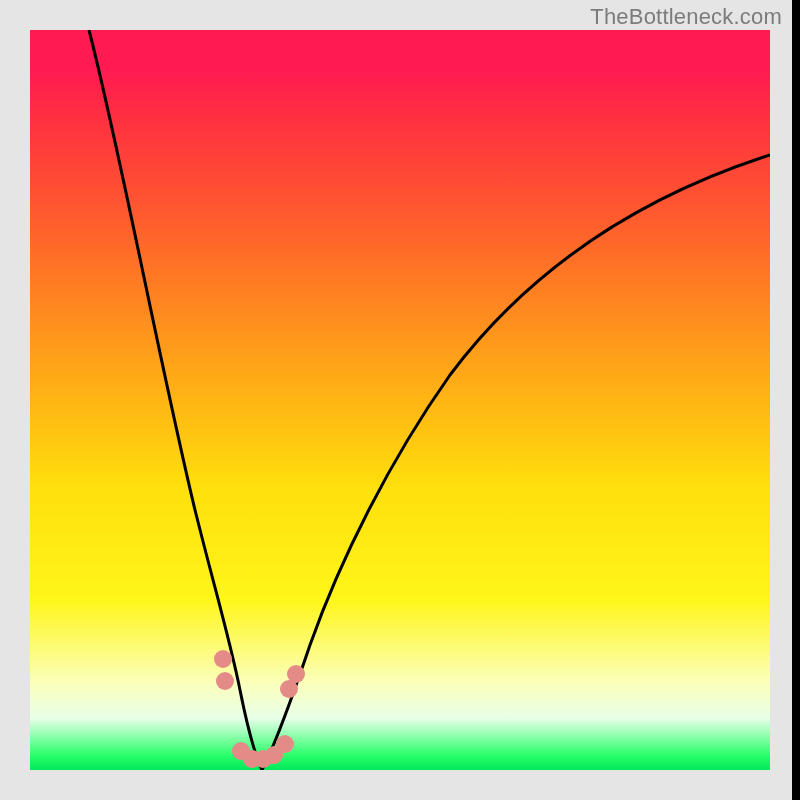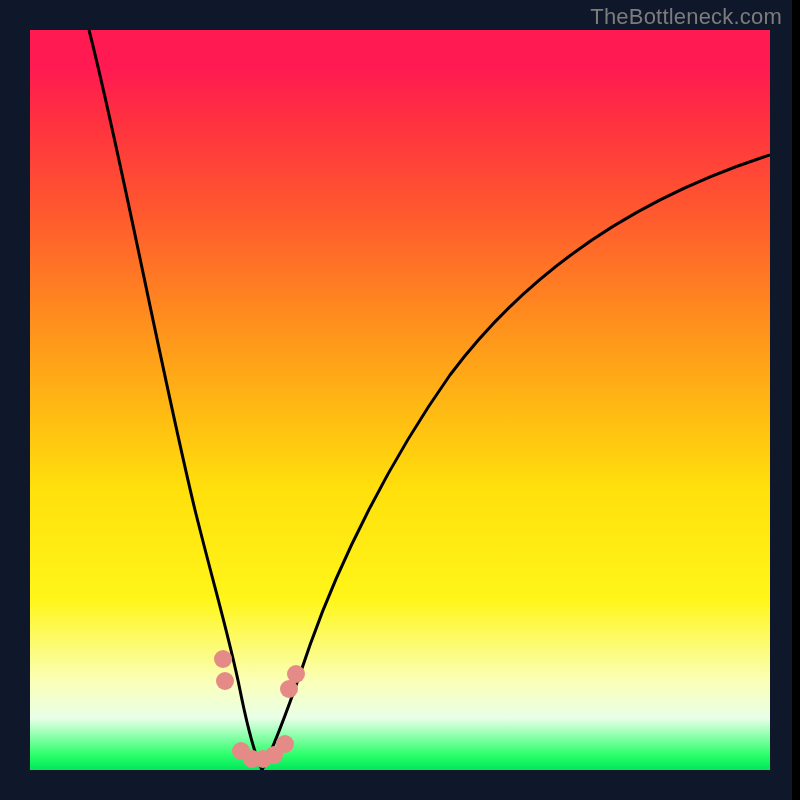--- a/index.html
+++ b/index.html
@@ -10,21 +10,21 @@
     background: #000000;
     overflow: hidden;
     font-family: Arial, Helvetica, sans-serif;
   }
   .frame {
     position: absolute;
     top: 0;
     left: 0;
     width: 792px;
     height: 800px;
-    background: #0f172a;
+    background: #e5e5e5;
   }
   .plot-area {
     position: absolute;
     top: 30px;
     left: 30px;
     width: 740px;
     height: 740px;
     overflow: hidden;
   }
   .gradient-bg {

